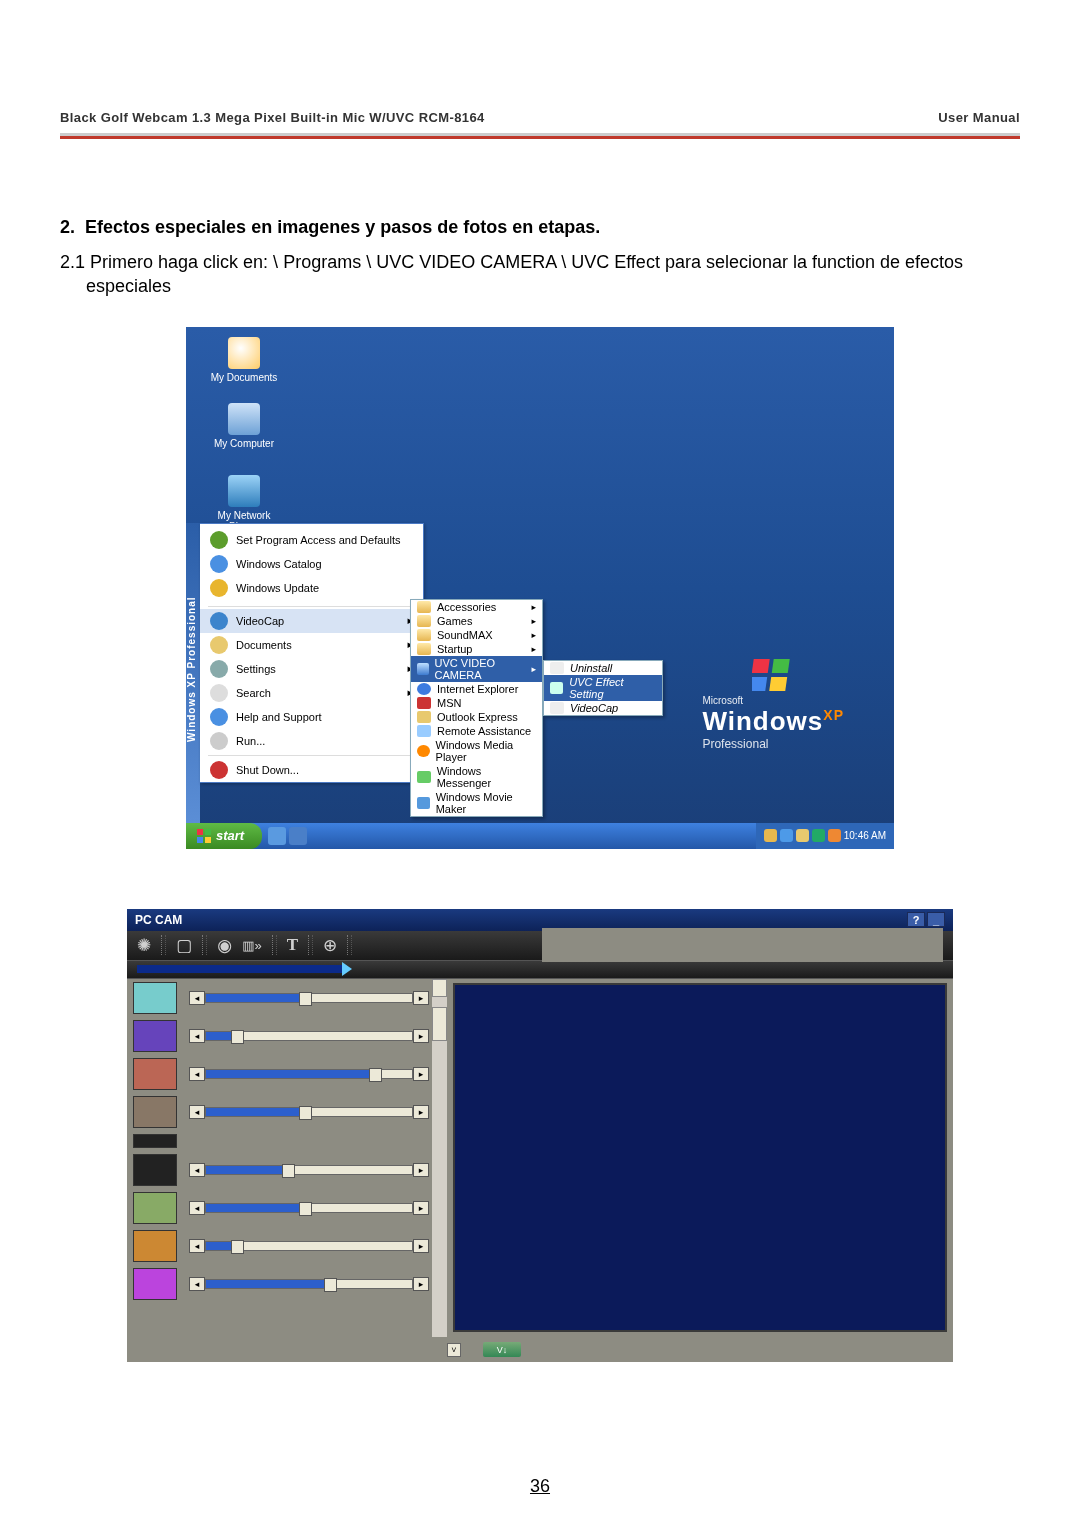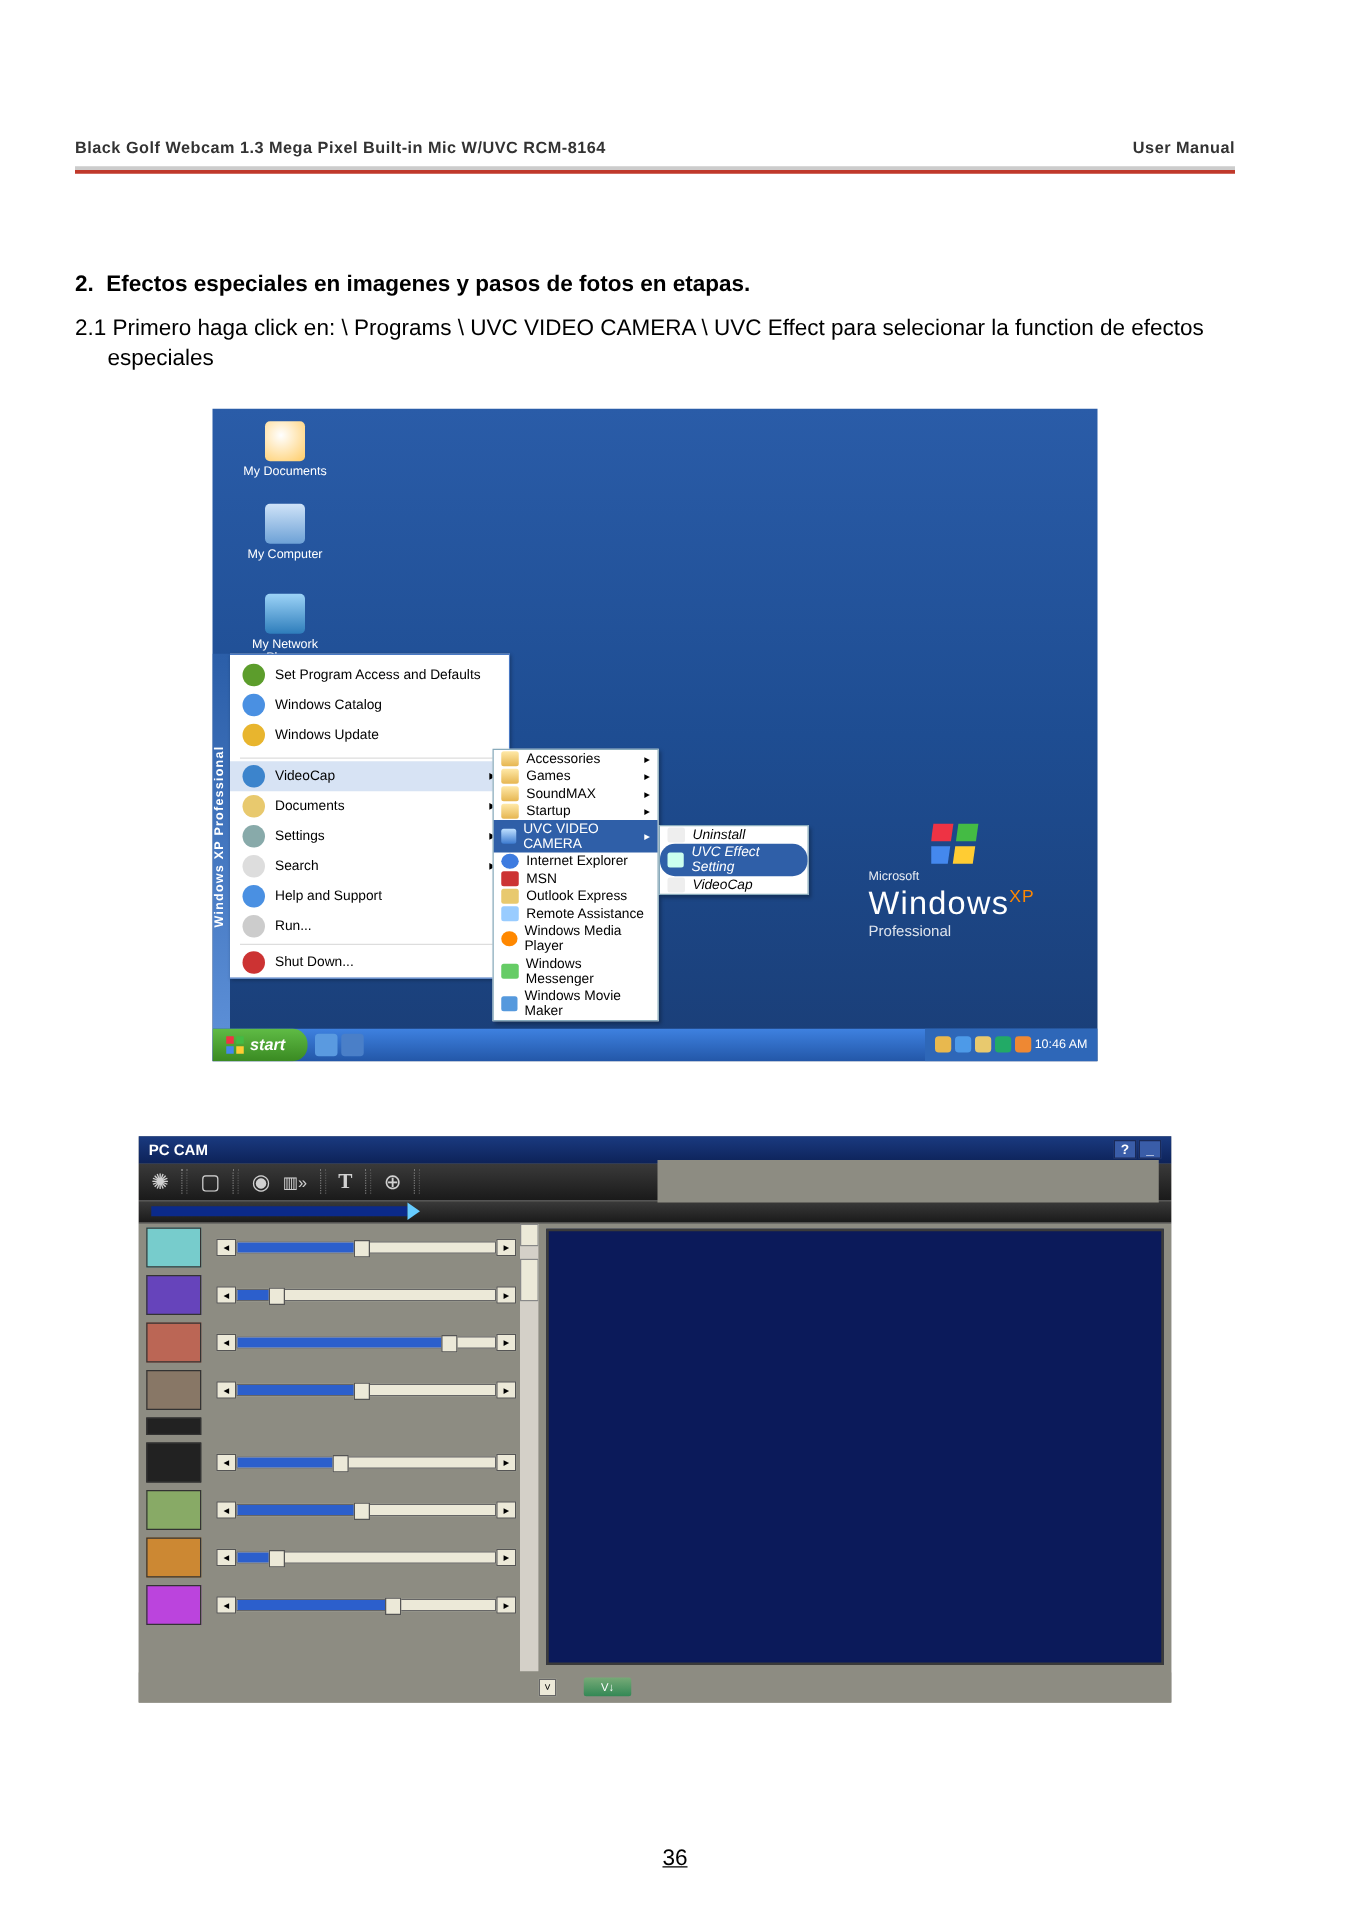--- a/index.html
+++ b/index.html
@@ -5,21 +5,21 @@
   * { margin: 0; padding: 0; box-sizing: border-box; }
   body {
     width: 1080px;
     height: 1527px;
     background: #fff;
     font-family: Helvetica, Arial, sans-serif;
     color: #000;
     position: relative;
   }
   .page {
-    padding: 110px 92px 0 60px;
+    padding: 110px 60px 0 60px;
   }
   .header-row {
     display: flex;
     justify-content: space-between;
     align-items: baseline;
     font-size: 13px;
     letter-spacing: 0.4px;
     color: #333;
     font-weight: bold;
     margin-bottom: 8px;
@@ -48,21 +48,21 @@
     margin: 28px auto 0 auto;
     background: linear-gradient(180deg,#2a5ca8 0%,#1e4d92 50%,#1a3e77 100%);
     position: relative;
     overflow: hidden;
     font-size: 10px;
   }
   .xp-logobox {
     position: absolute; right: 50px; top: 330px; color:#fff; text-align:left;
   }
   .xp-logobox .ms { font-size:10px; opacity:.9;}
-  .xp-logobox .win { font-size:26px; font-weight:normal; letter-spacing:1px;}
+  .xp-logobox .win { font-size:26px; font-weight:bold; letter-spacing:1px;}
   .xp-logobox .pro { font-size:12px; opacity:.85;}
   .desk-icon { position:absolute; width:80px; text-align:center; color:#fff; font-size:10px; }
   .desk-icon .ic { width:32px; height:32px; margin:0 auto 3px; border-radius:4px;}
   .di1 { left:18px; top:10px;} .di1 .ic{background:radial-gradient(circle at 40% 35%,#fff,#fc6);}
   .di2 { left:18px; top:76px;} .di2 .ic{background:linear-gradient(#cfe3f8,#6da1d6);}
   .di3 { left:18px; top:148px;} .di3 .ic{background:linear-gradient(#9cd3f7,#2e7dbb);}
 
   .start-panel {
     position:absolute; left:14px; top:196px; width:224px;
     background:#fff; border:1px solid #4a79c4; border-left:0;
@@ -89,21 +89,21 @@
   }
   .sub1 .mi{display:flex;align-items:center;gap:6px;padding:1px 6px;}
   .sub1 .fi{width:14px;height:12px;background:linear-gradient(#ffe9a8,#e6b651);border-radius:2px;}
   .sub1 .mi.hl{background:#2f5fa8;color:#fff;}
   .sub1 .arr{margin-left:auto;font-size:9px;}
   .sub2{
     position:absolute; left:357px; top:333px; width:120px; background:#fff;
     border:1px solid #8ab; font-size:11px; box-shadow:2px 2px 3px rgba(0,0,0,.3);
   }
   .sub2 .mi{display:flex;align-items:center;gap:6px;padding:1px 6px;font-style:italic;}
-  .sub2 .mi.hl{background:#2f5fa8;color:#fff;border-radius:12px;}
+  .sub2 .mi.hl{background:#2f5fa8;color:#fff;}
   .sub2 .fi{width:14px;height:12px;background:linear-gradient(#ffe9a8,#e6b651);border-radius:2px;}
   .taskbar{
     position:absolute; left:0; bottom:0; width:100%; height:26px;
     background:linear-gradient(#3e81e0,#2357a8);
     display:flex; align-items:center; color:#fff;
   }
   .start-btn{
     background:linear-gradient(#5fbb45,#3a8a22); height:100%;
     display:flex;align-items:center;gap:4px;padding:0 18px 0 10px;
     border-radius:0 12px 12px 0; font-style:italic; font-weight:bold; font-size:13px;

